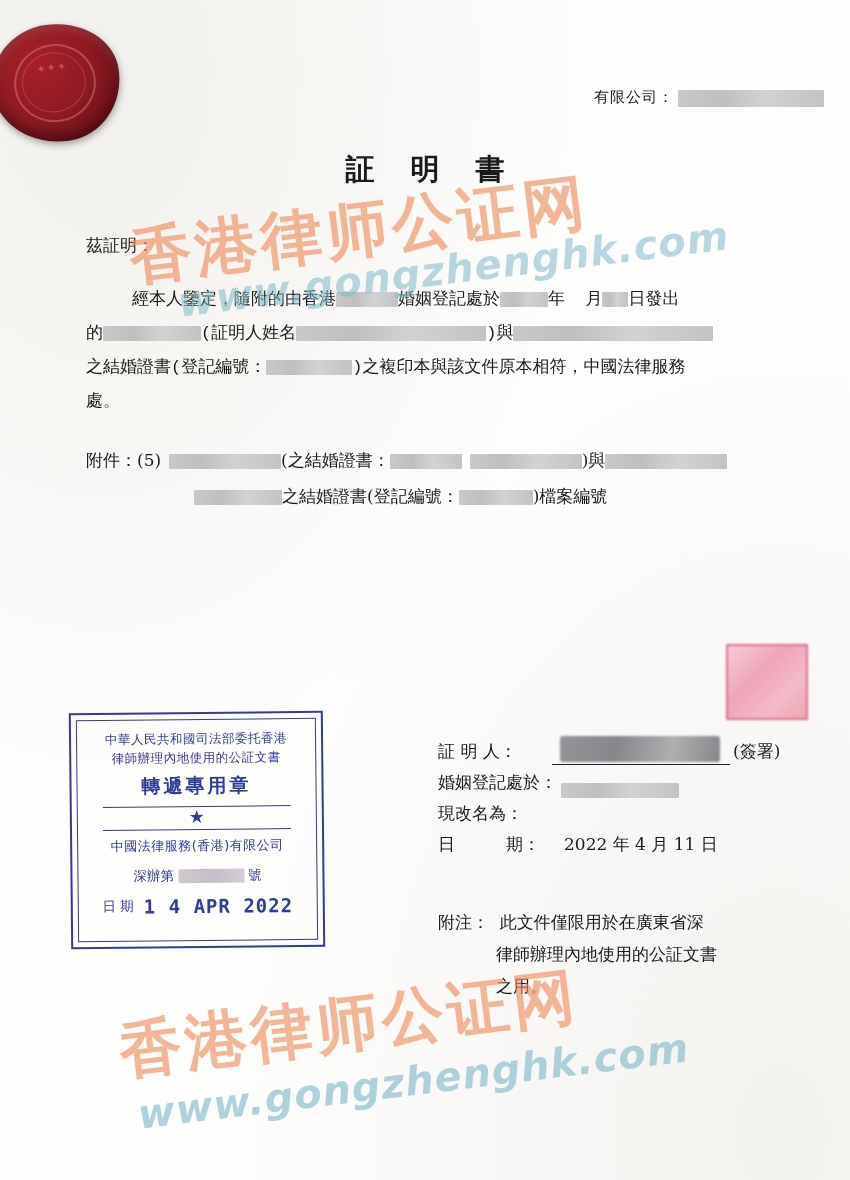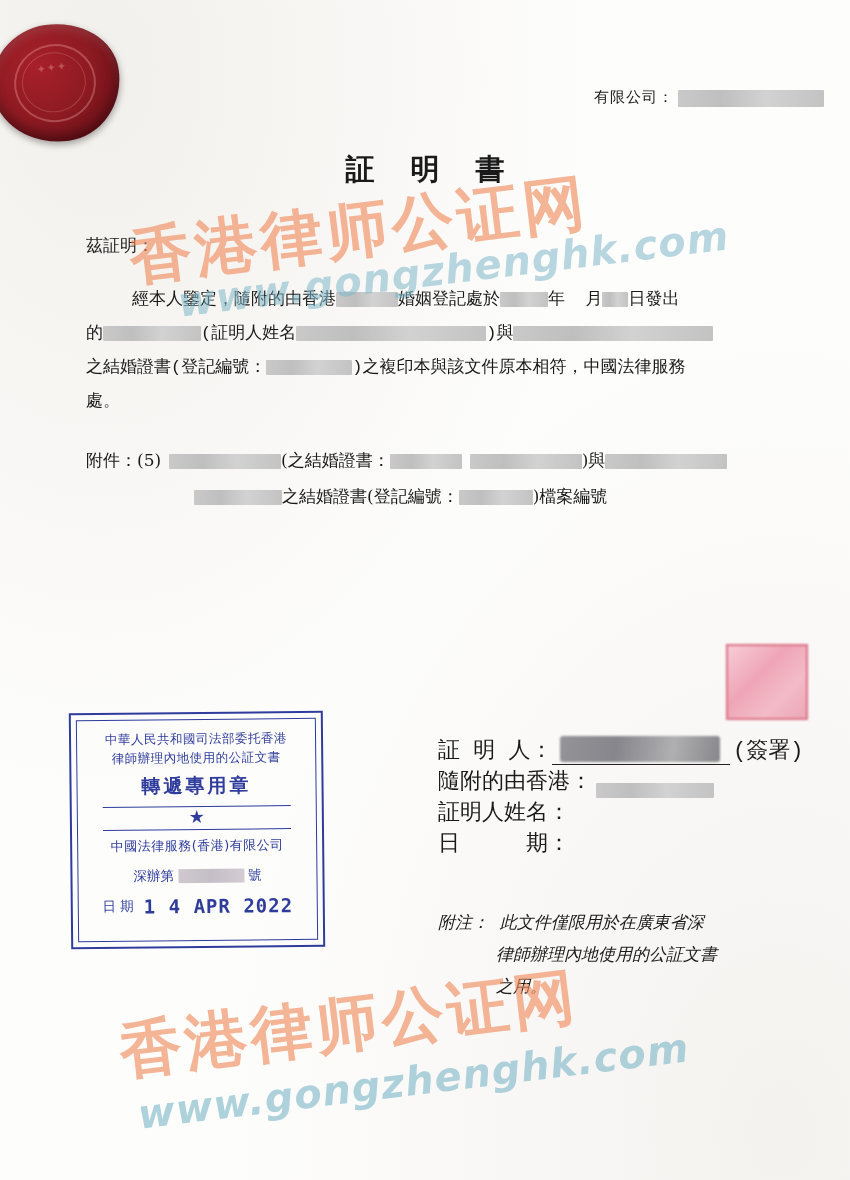--- a/index.html
+++ b/index.html
@@ -195,24 +195,23 @@
     font-size: 19px;
     font-weight: bold;
     letter-spacing: 1px;
   }
 
   
   .sign-block {
     position: absolute;
     left: 438px;
     top: 736px;
-    font-size: 22px;
+    font-size: 17px;
     line-height: 31px;
     width: 400px;
-    font-family: Liberation Mono, monospace;
   }
   .sign-row { display: flex; align-items: flex-end; white-space: nowrap; }
   .sign-label { display: inline-block; }
   .sign-label.spread {
     width: 112px;
     display: inline-flex;
     justify-content: space-between;
   }
   .sign-label.spread::after { content: ""; }
   .sig-line {
@@ -249,21 +248,20 @@
   }
 
   
   .footnote {
     position: absolute;
     left: 438px;
     top: 906px;
     width: 392px;
     font-size: 17px;
     line-height: 32px;
-    font-style: italic;
   }
   .fn-indent { display: inline-block; width: 58px; }
 
   
   .wm {
     position: absolute;
     pointer-events: none;
     font-family: "DejaVu Sans", "Liberation Sans", sans-serif;
     font-weight: bold;
     color: #f08a5a;
@@ -364,28 +362,29 @@
 
   <div class="sign-block">
     <div class="sign-row">
       <span class="sign-label spread">証 明 人：</span>
       <span class="sig-line">
           <span class="sig-scrawl"></span>
         </span>
       <span>(簽署)</span>
     </div>
     <div class="sign-row">
-      <span class="sign-label">隨附的由香港：</span>
+      <span class="sign-label">婚姻登記處於：</span>
       <span class="redact name"></span>
     </div>
     <div class="sign-row">
-      <span class="sign-label">証明人姓名：</span>
+      <span class="sign-label">現改名為：</span>
     </div>
     <div class="sign-row">
       <span class="sign-label spread">日　　　期：</span>
+      <span style="margin-left:14px">2022 年 4 月 11 日</span>
     </div>
   </div>
 
   <div class="footnote">
     <span>附注：</span>&nbsp;&nbsp;<span>此文件僅限用於在廣東省深</span><br>
     <span class="fn-indent"></span><span>律師辦理內地使用的公証文書</span><br>
     <span class="fn-indent"></span><span>之用。</span>
   </div>
 
   <div class="wm wm-top-cn">香港律师公证网</div>

